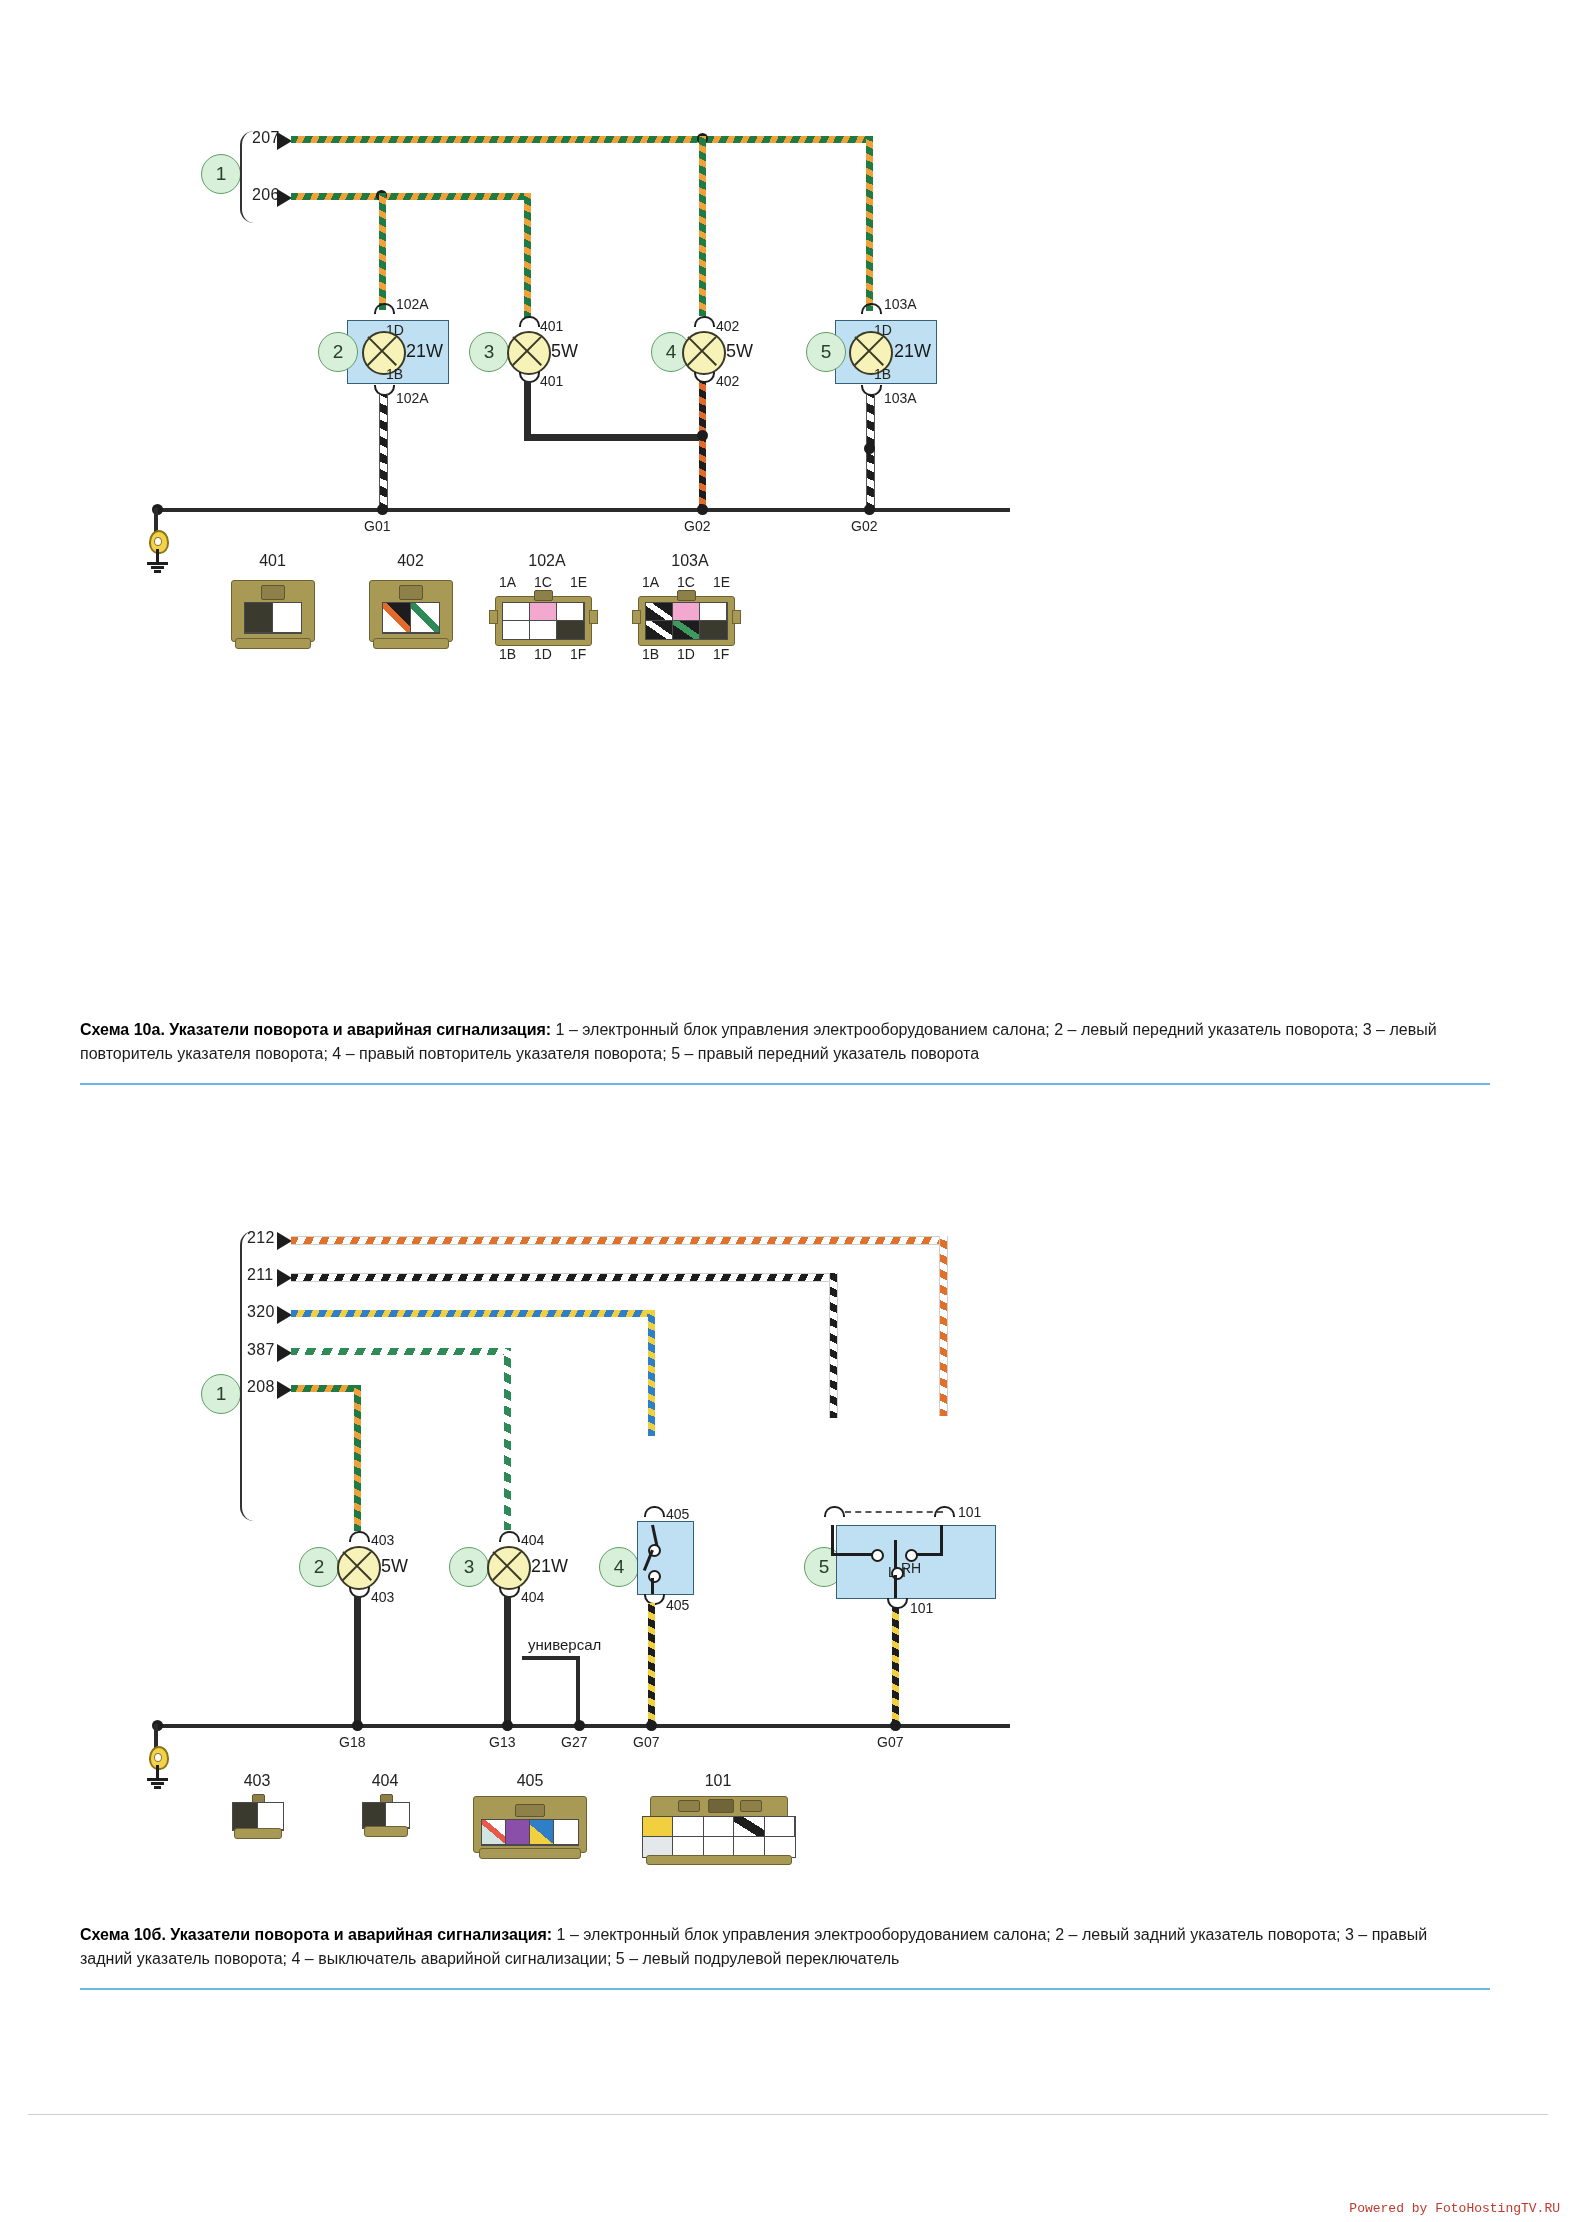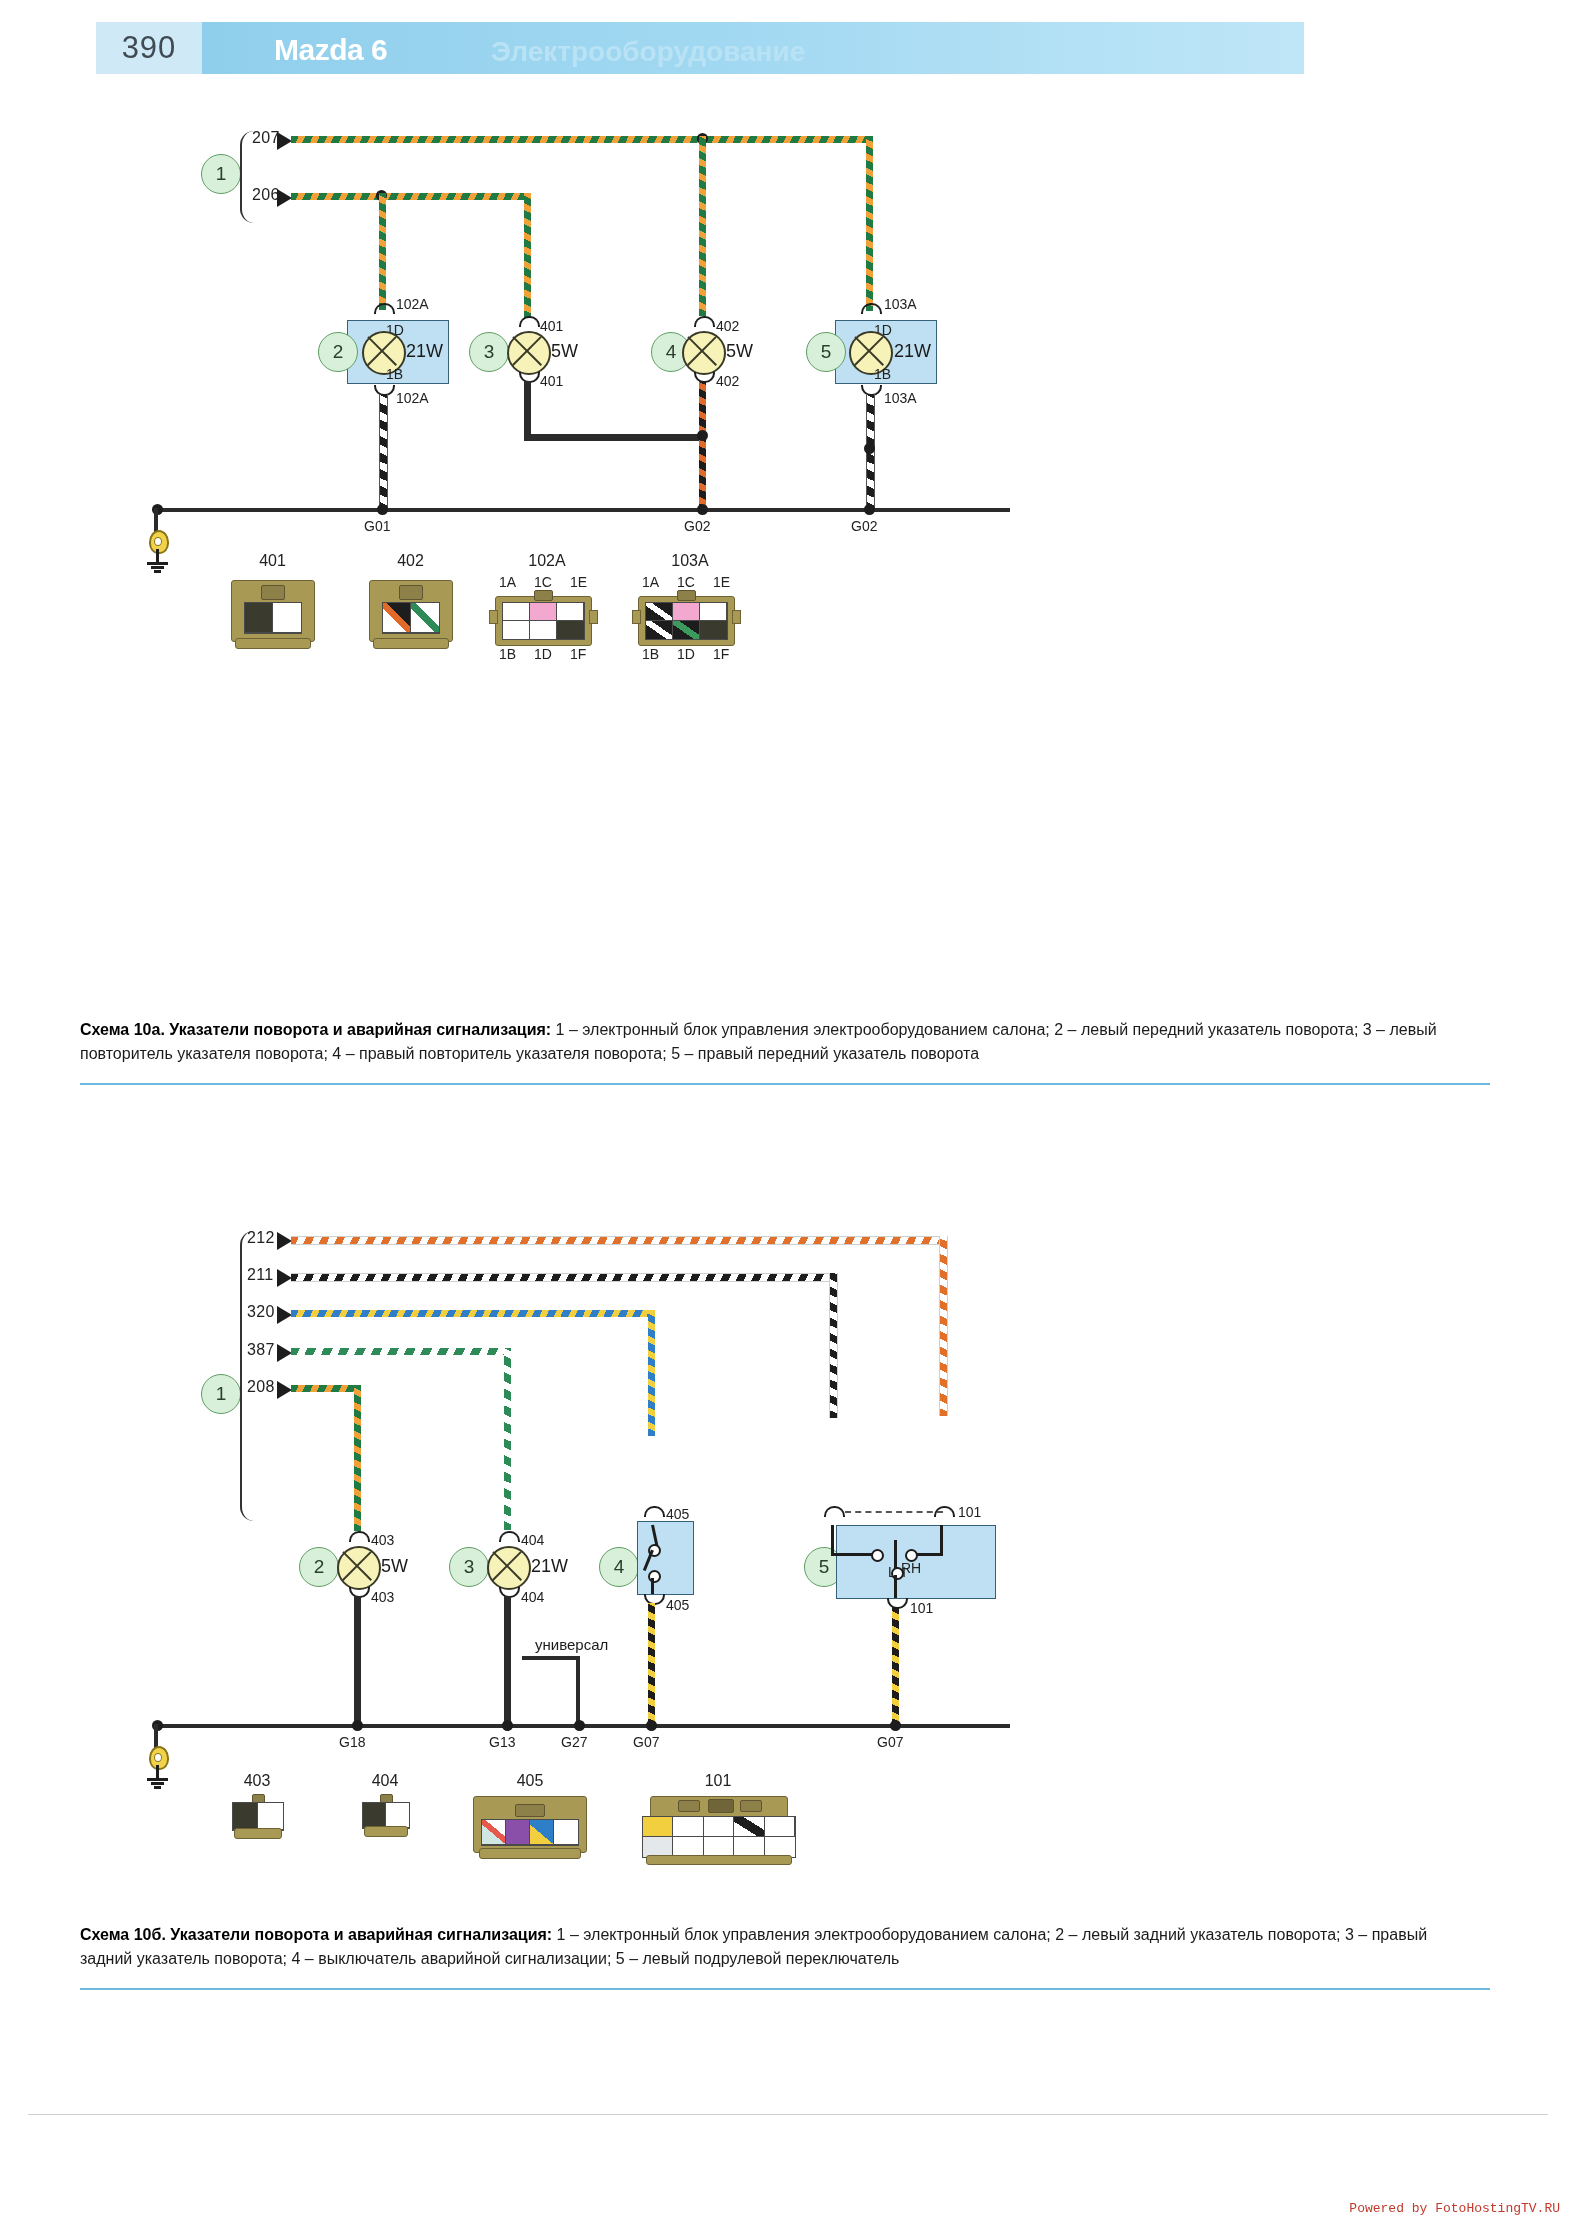--- a/index.html
+++ b/index.html
@@ -77,26 +77,20 @@
   .univ{position:absolute;font-size:15px;color:#1b1b1b;}
   .dash{position:absolute;border-top:2px dashed #555;}
   .swline{position:absolute;background:#1d1d1d;}
   .swdot{position:absolute;width:9px;height:9px;border-radius:50%;background:#fff;border:2px solid #1d1d1d;}
 </style>
 </head>
 <body>
 
 <div class="page">
 
-  <div class="hdr">
-    <div class="hdr-grad"></div>
-    <div class="hdr-num">390</div>
-    <div class="hdr-title">Mazda 6</div>
-    <div class="hdr-ghost">Электрооборудование</div>
-  </div>
 
   <div class="dg" style="left:0;top:0;width:1570px;height:960px;">
 
     <div class="cnum" style="left:201px;top:154px;">
       <span>1</span>
       </div>
     <div class="brace" style="left:240px;top:131px;width:14px;height:92px;"></div>
 
     <div class="tnum" style="left:252px;top:129px;">207</div>
     <div class="arrow" style="left:277px;top:132px;"></div>
@@ -321,21 +315,21 @@
       <span>3</span>
       </div>
     <div class="hook" style="left:499px;top:431px;"></div>
     <div class="lblsm" style="left:521px;top:432px;">404</div>
     <div class="lamp" style="left:487px;top:446px;"></div>
     <div class="lampW" style="left:531px;top:456px;">21W</div>
     <div class="hookd" style="left:499px;top:487px;"></div>
     <div class="lblsm" style="left:521px;top:489px;">404</div>
     <div class="wireV plain" style="left:504px;top:496px;height:130px;"></div>
 
-    <div class="univ" style="left:528px;top:536px;margin-left:7px;">универсал</div>
+    <div class="univ" style="left:528px;top:536px;">универсал</div>
     <div class="wireH plain" style="left:522px;top:556px;width:58px;height:4px;"></div>
     <div class="wireV plain" style="left:576px;top:556px;width:4px;height:70px;"></div>
 
     <div class="cnum" style="left:599px;top:447px;">
       <span>4</span>
       </div>
     <div class="boxblue" style="left:637px;top:421px;width:55px;height:72px;"></div>
     <div class="hook" style="left:644px;top:406px;"></div>
     <div class="lblsm" style="left:666px;top:406px;">405</div>
     <div class="swline" style="left:651px;top:425px;width:2.5px;height:22px;transform:rotate(-12deg);transform-origin:top;"></div>

